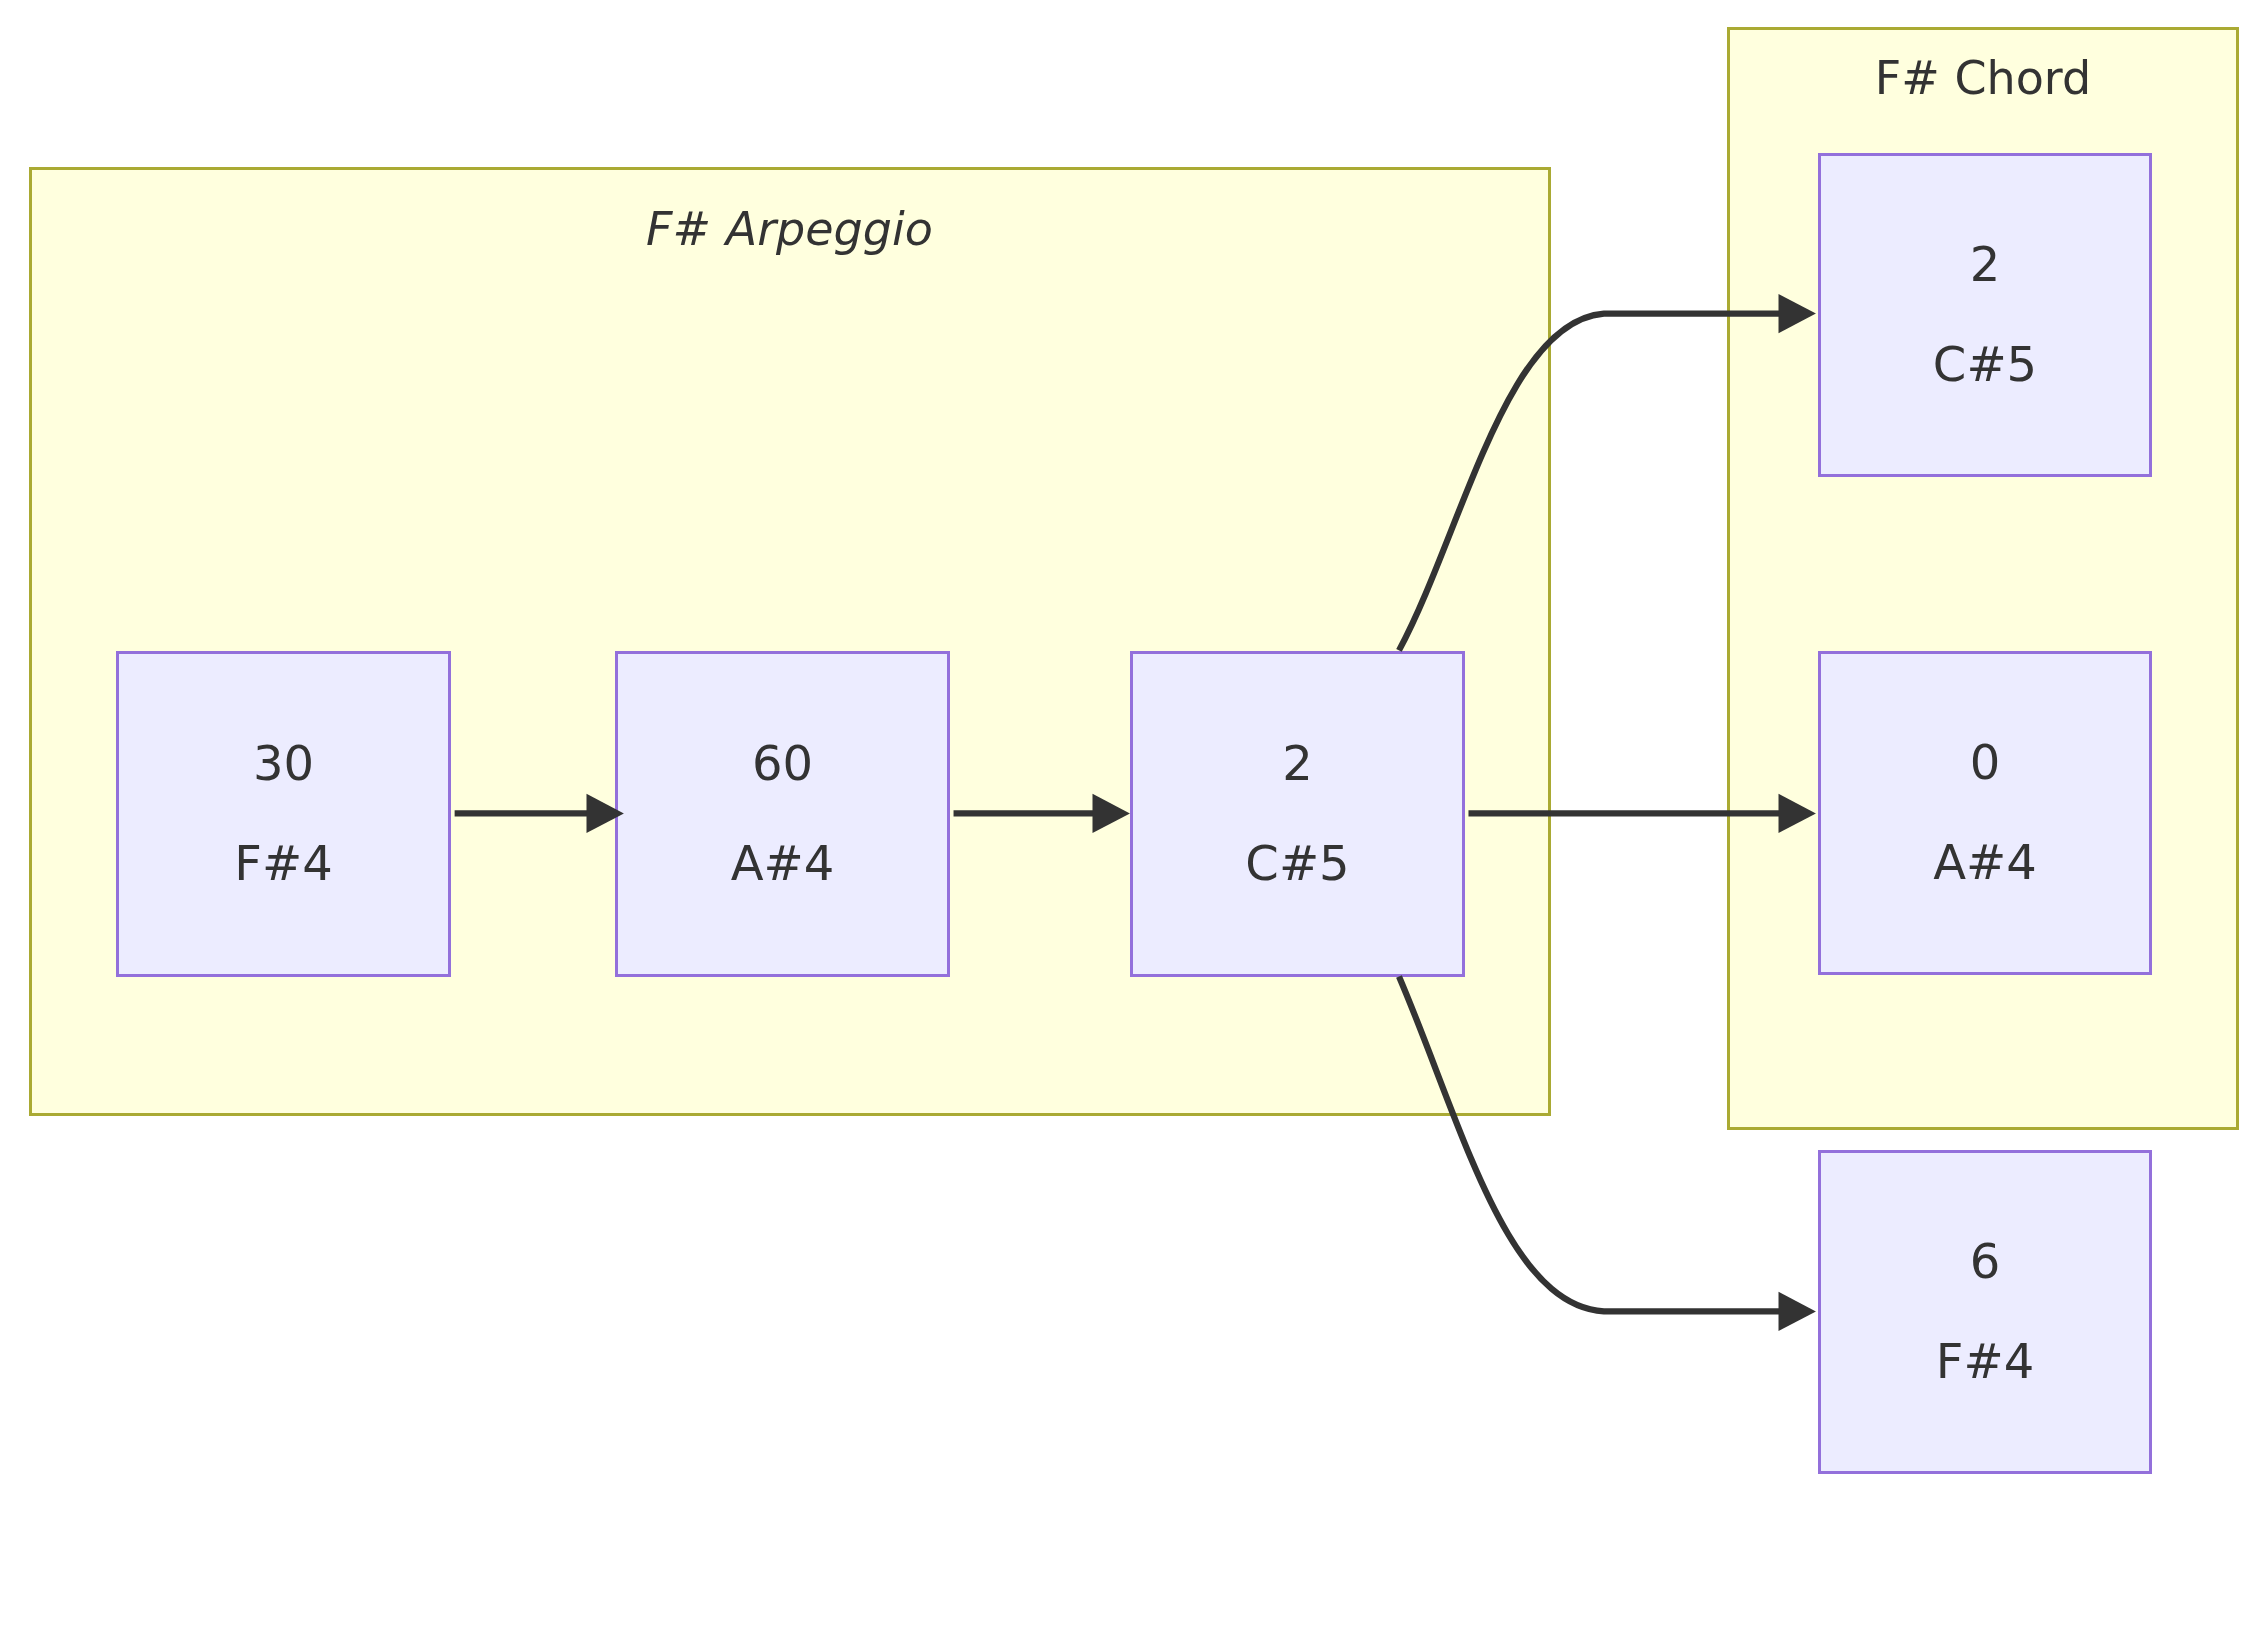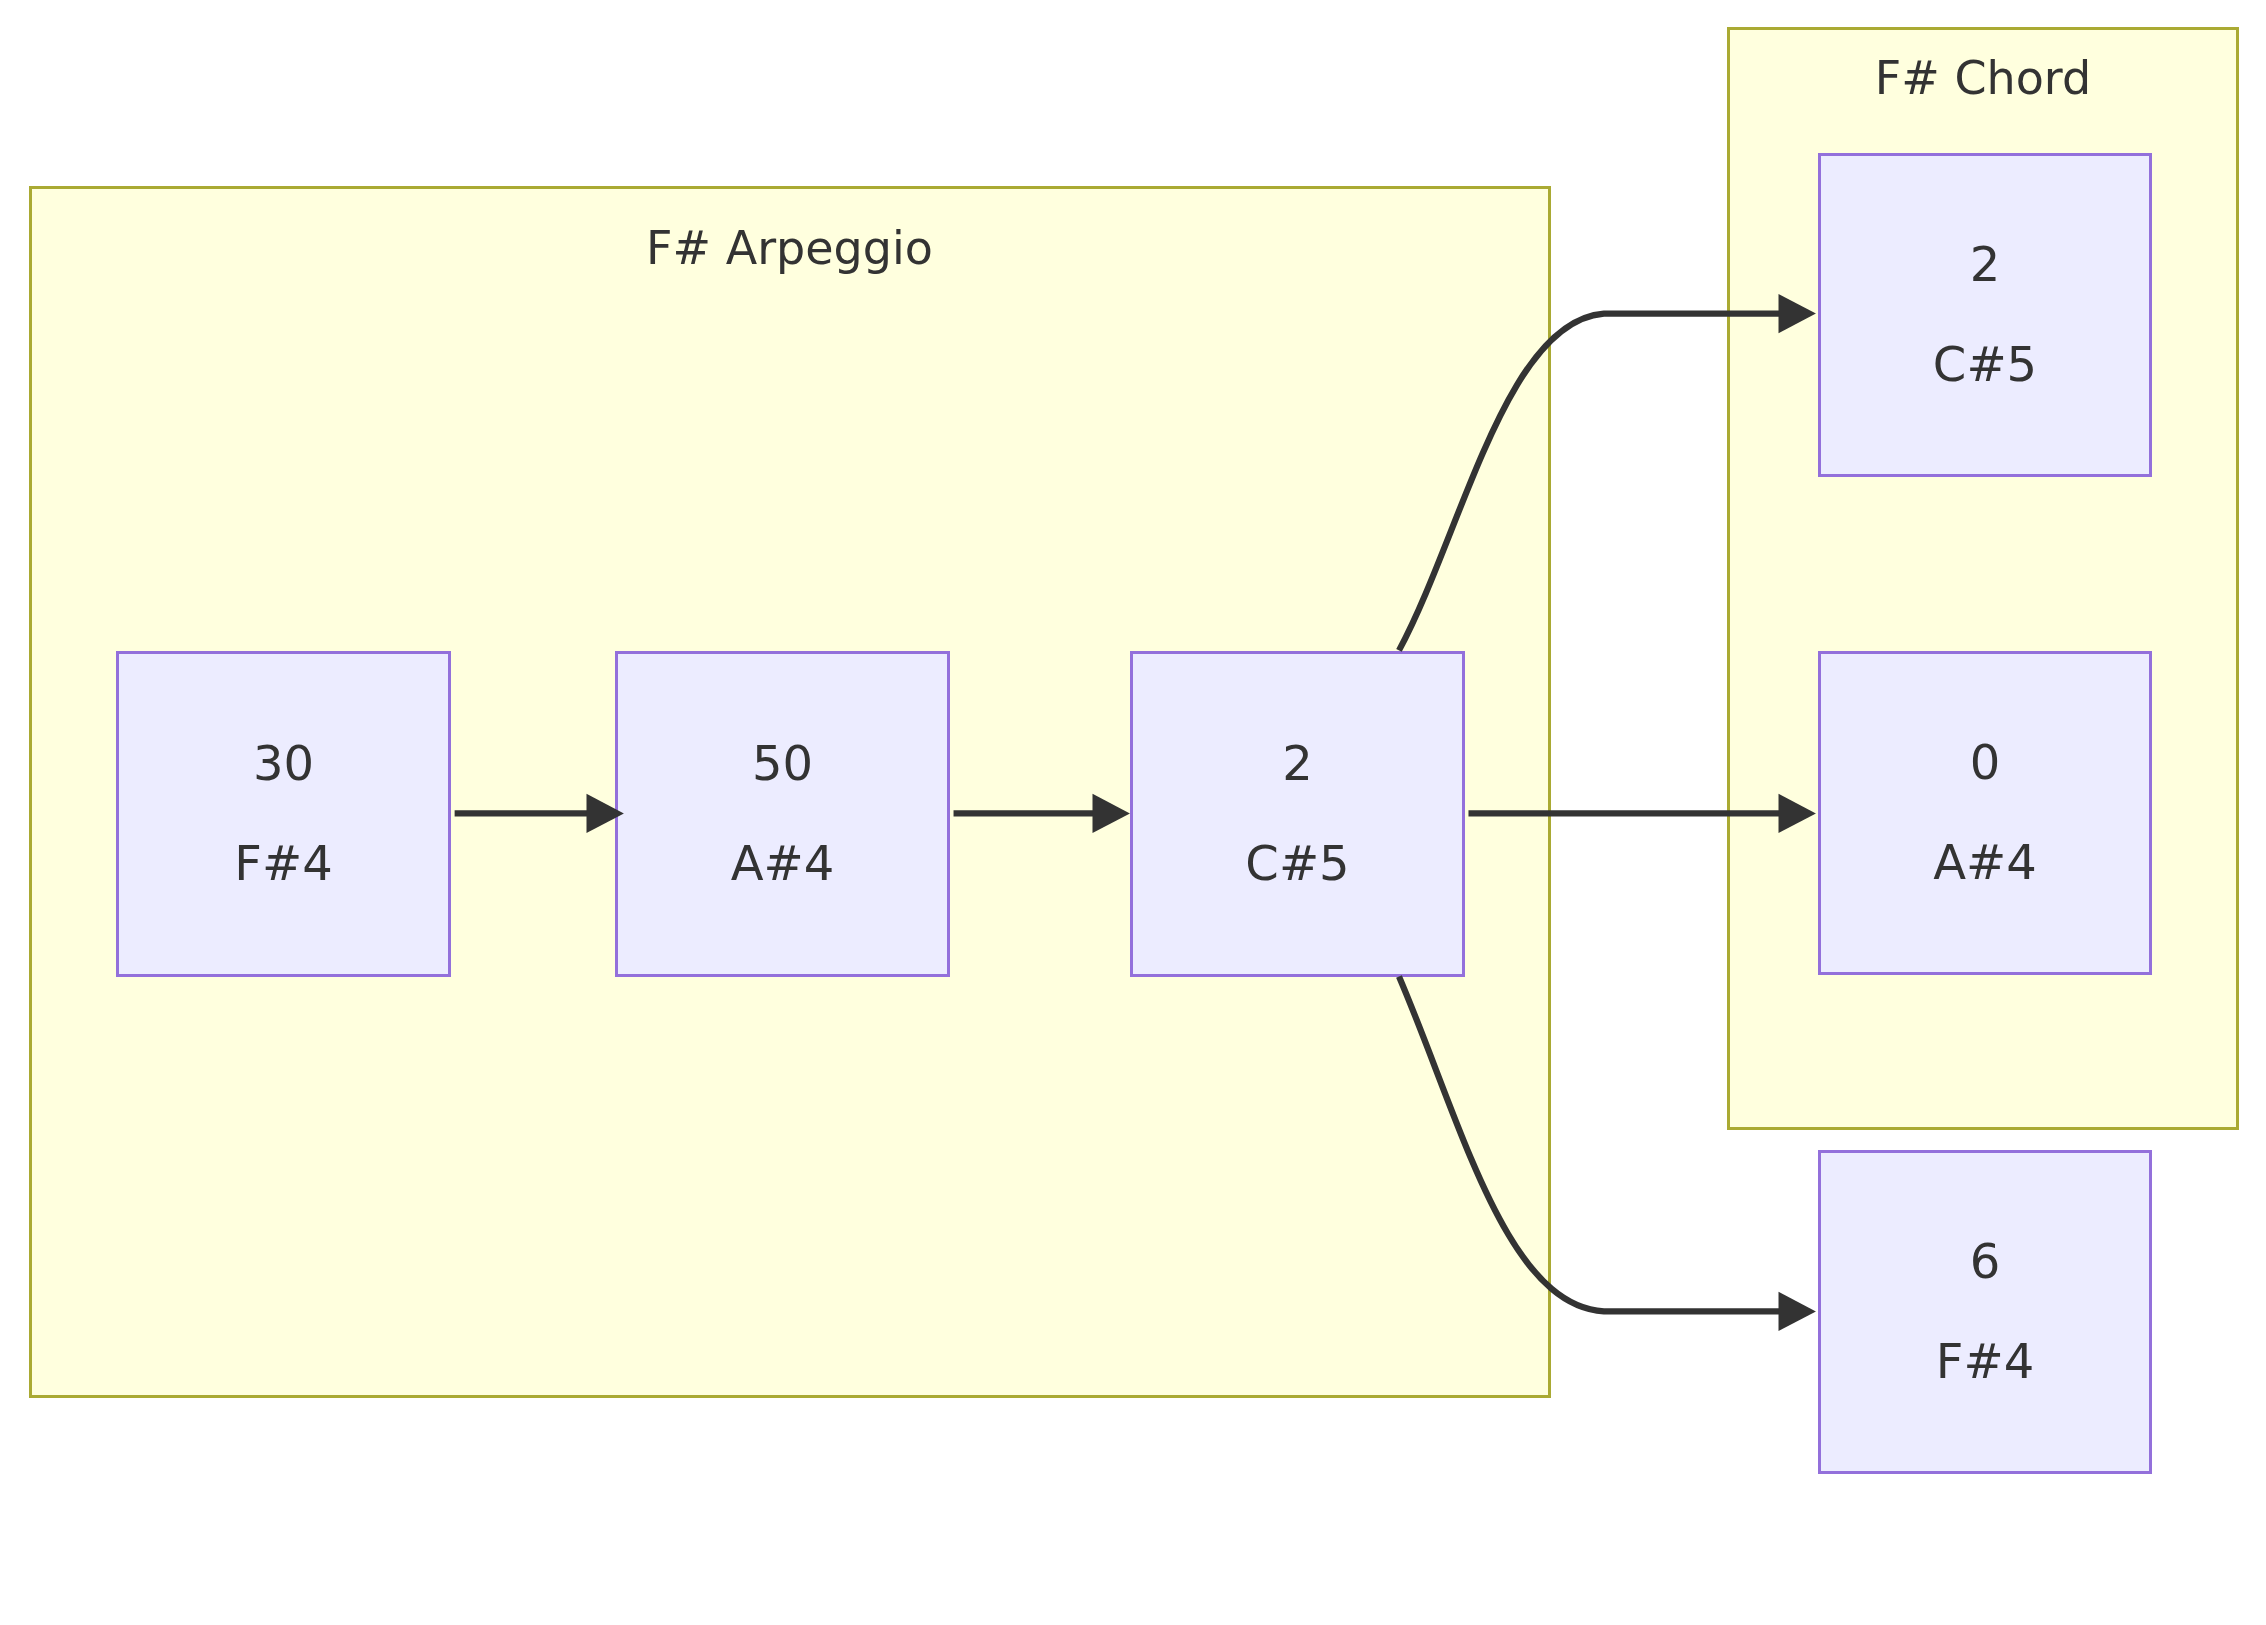--- a/index.html
+++ b/index.html
@@ -12,21 +12,21 @@
   }
   #stage{position:relative;width:2267px;height:1625px;background:#ffffff;}
 
   
   .cluster{
     position:absolute;
     background:#ffffde;
     border:3.6px solid #aaaa33;
     box-sizing:border-box;
   }
-  #cluster-arpeggio{left:28.5px;top:186px;width:1522px;height:1212px;}
+  #cluster-arpeggio{left:28.5px;top:167px;width:1522px;height:949px;font-style:italic;}
   #cluster-chord{left:1727px;top:27px;width:512px;height:1103px;}
 
   .cluster-title{
     position:absolute;
     left:0;right:0;
     text-align:center;
     color:#333333;
     font-size:46px;
     line-height:1;
     white-space:nowrap;
@@ -109,21 +109,21 @@
       <path class="edge-head" d="M 1996 1450 L 2038 1472 L 1996 1494 Z"></path>
     </g>
   </svg>
 
   <div class="node" id="node-a1">
     <div class="line l1">30</div>
     <div class="line l2">F#4</div>
   </div>
 
   <div class="node" id="node-a2">
-    <div class="line l1">50</div>
+    <div class="line l1">60</div>
     <div class="line l2">A#4</div>
   </div>
 
   <div class="node" id="node-a3">
     <div class="line l1">2</div>
     <div class="line l2">C#5</div>
   </div>
 
   <div class="node" id="node-c1">
     <div class="line l1">2</div>

